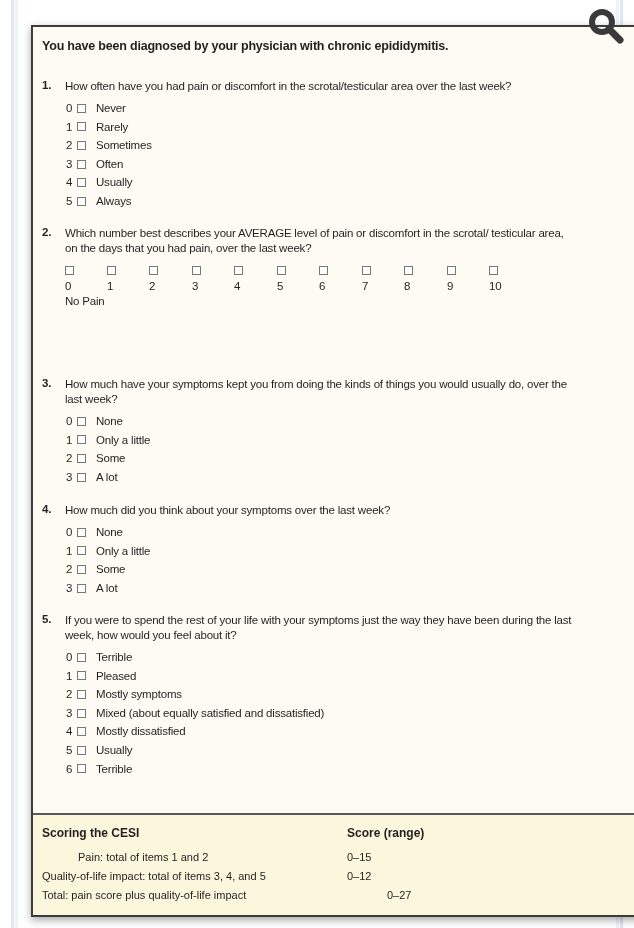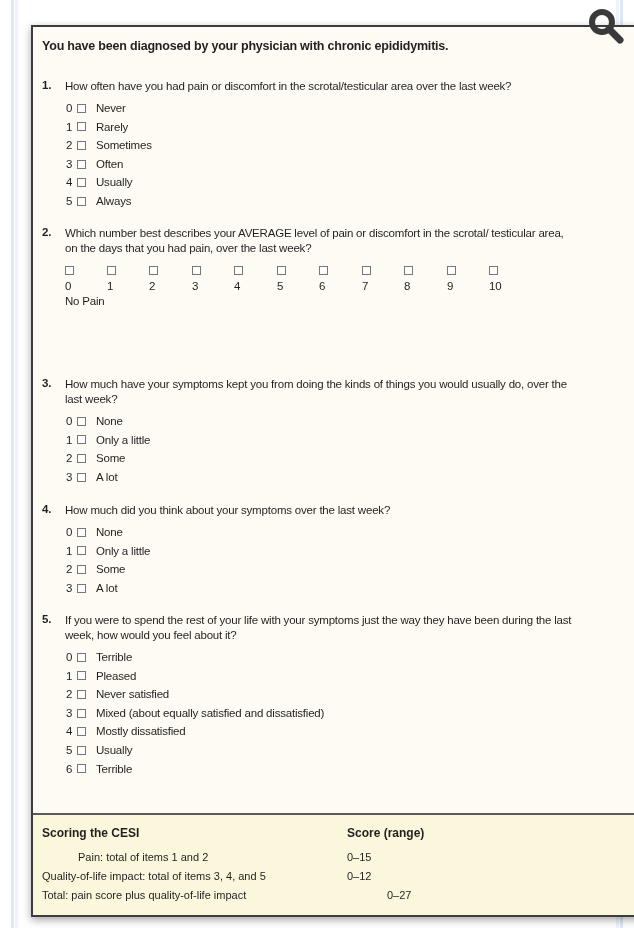--- a/index.html
+++ b/index.html
@@ -202,21 +202,21 @@
             <span>Terrible</span>
           </div>
         <div class="opt">
             <span class="v">1</span>
             <span class="box"></span>
             <span>Pleased</span>
           </div>
         <div class="opt">
             <span class="v">2</span>
             <span class="box"></span>
-            <span>Never satisfied</span>
+            <span>Mostly symptoms</span>
           </div>
         <div class="opt">
             <span class="v">3</span>
             <span class="box"></span>
             <span>Mixed (about equally satisfied and dissatisfied)</span>
           </div>
         <div class="opt">
             <span class="v">4</span>
             <span class="box"></span>
             <span>Mostly dissatisfied</span>

